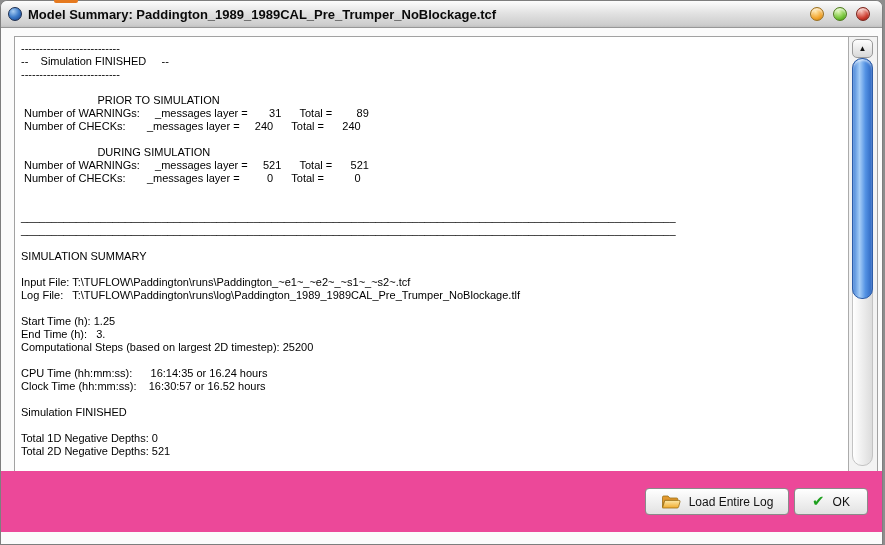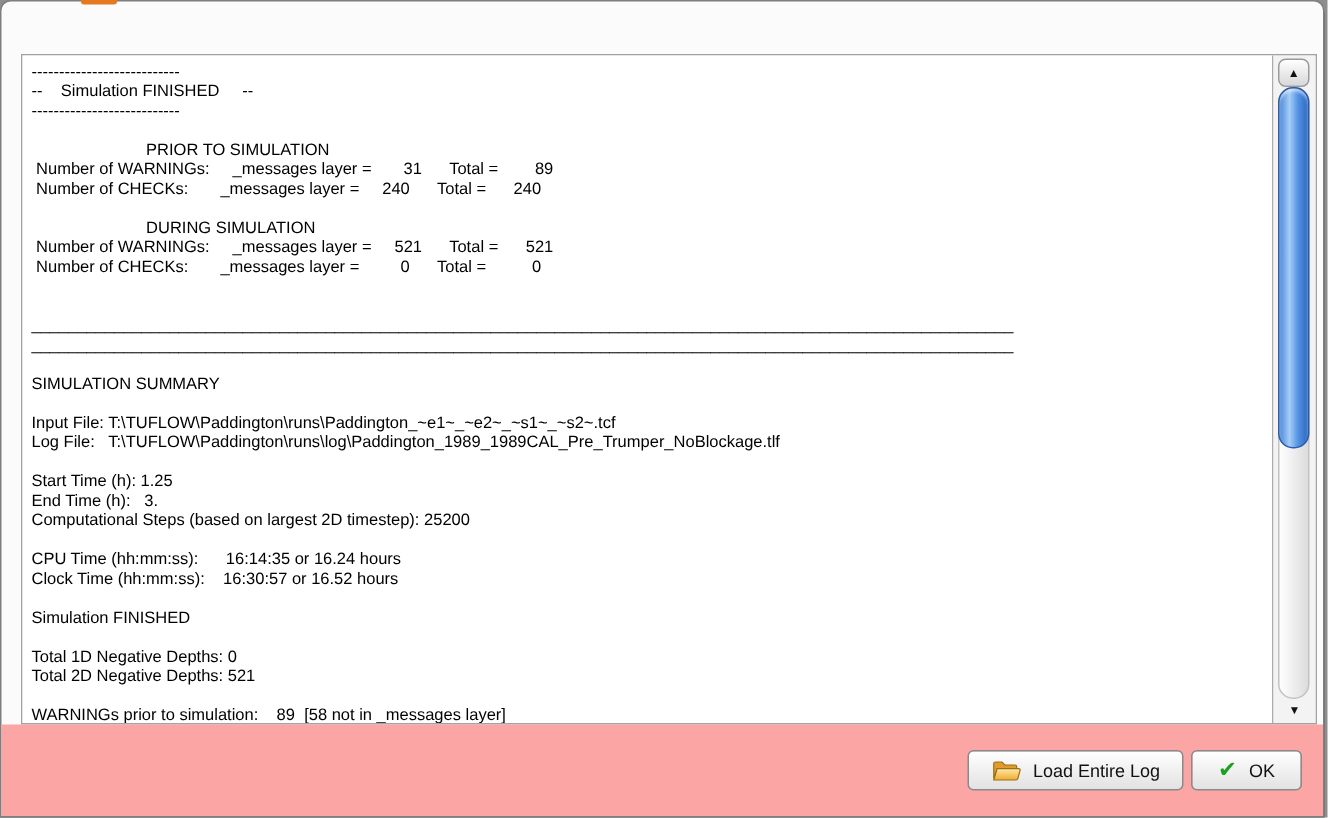--- a/index.html
+++ b/index.html
@@ -88,22 +88,22 @@
     background:linear-gradient(to right,#4a86d8,#a5cdf7 35%,#5493e4 65%,#2d66c0);
     box-shadow:inset 0 2px 2px rgba(255,255,255,.55);
     cursor:default;
   }
   .sb-down{
     position:absolute;left:0;right:0;bottom:2px;text-align:center;
     font-size:8px;line-height:12px;color:#111;cursor:default;
   }
 
   .footer{
-    position:absolute;left:0;right:0;bottom:0;height:61px;
-    background:#fca5a5;
+    position:absolute;left:0;right:0;bottom:12px;height:61px;
+    background:#ec4899;
   }
   .btn{
     position:absolute;top:17px;height:27px;box-sizing:border-box;
     border:1px solid #8a8a8a;border-radius:4px;
     background:linear-gradient(#ffffff,#f2f2f2 45%,#e2e2e2);
     box-shadow:inset 0 1px 0 #ffffff;
     display:flex;align-items:center;justify-content:center;gap:8px;
     font-family:"Liberation Sans",sans-serif;font-size:12px;color:#111;
     cursor:default;
   }
@@ -114,20 +114,29 @@
     font-family:"DejaVu Sans",sans-serif;line-height:1;
   }
 </style>
 </head>
 <body>
 
 <div class="bg-sliver"></div>
 
 <div class="window">
 
+  <div class="titlebar">
+    <div class="title-icon"></div>
+    <div class="title-text">Model Summary: Paddington_1989_1989CAL_Pre_Trumper_NoBlockage.tcf</div>
+    <div class="win-controls">
+      <div class="ctl amber"></div>
+      <div class="ctl green"></div>
+      <div class="ctl red"></div>
+    </div>
+  </div>
 
   <div class="scrollpane">
     <div class="viewport">
       <div class="log-text">---------------------------
 --    Simulation FINISHED     --
 ---------------------------
 
                          PRIOR TO SIMULATION
  Number of WARNINGs:     _messages layer =       31      Total =        89
  Number of CHECKs:       _messages layer =     240      Total =      240

